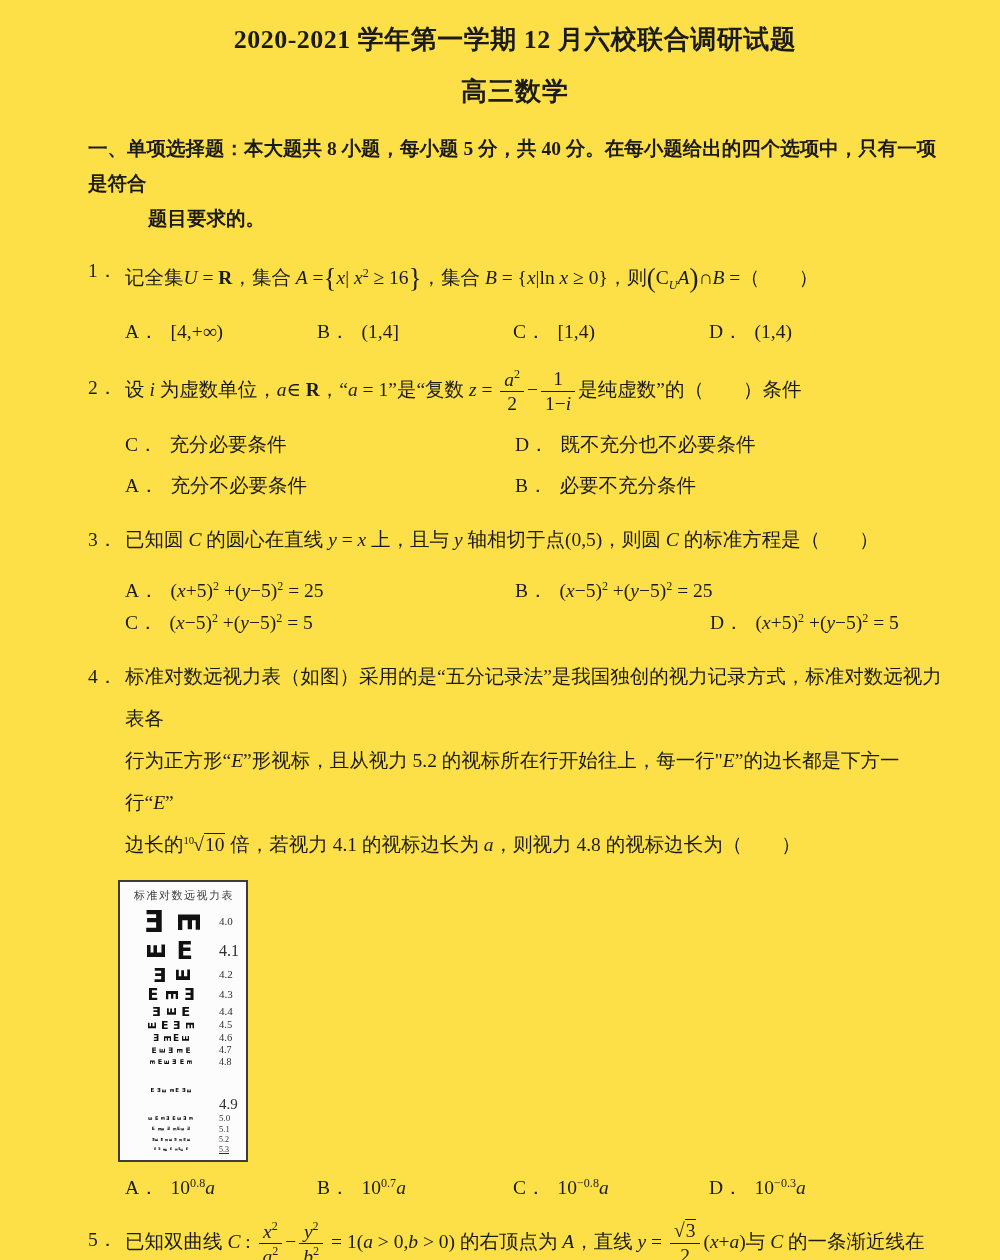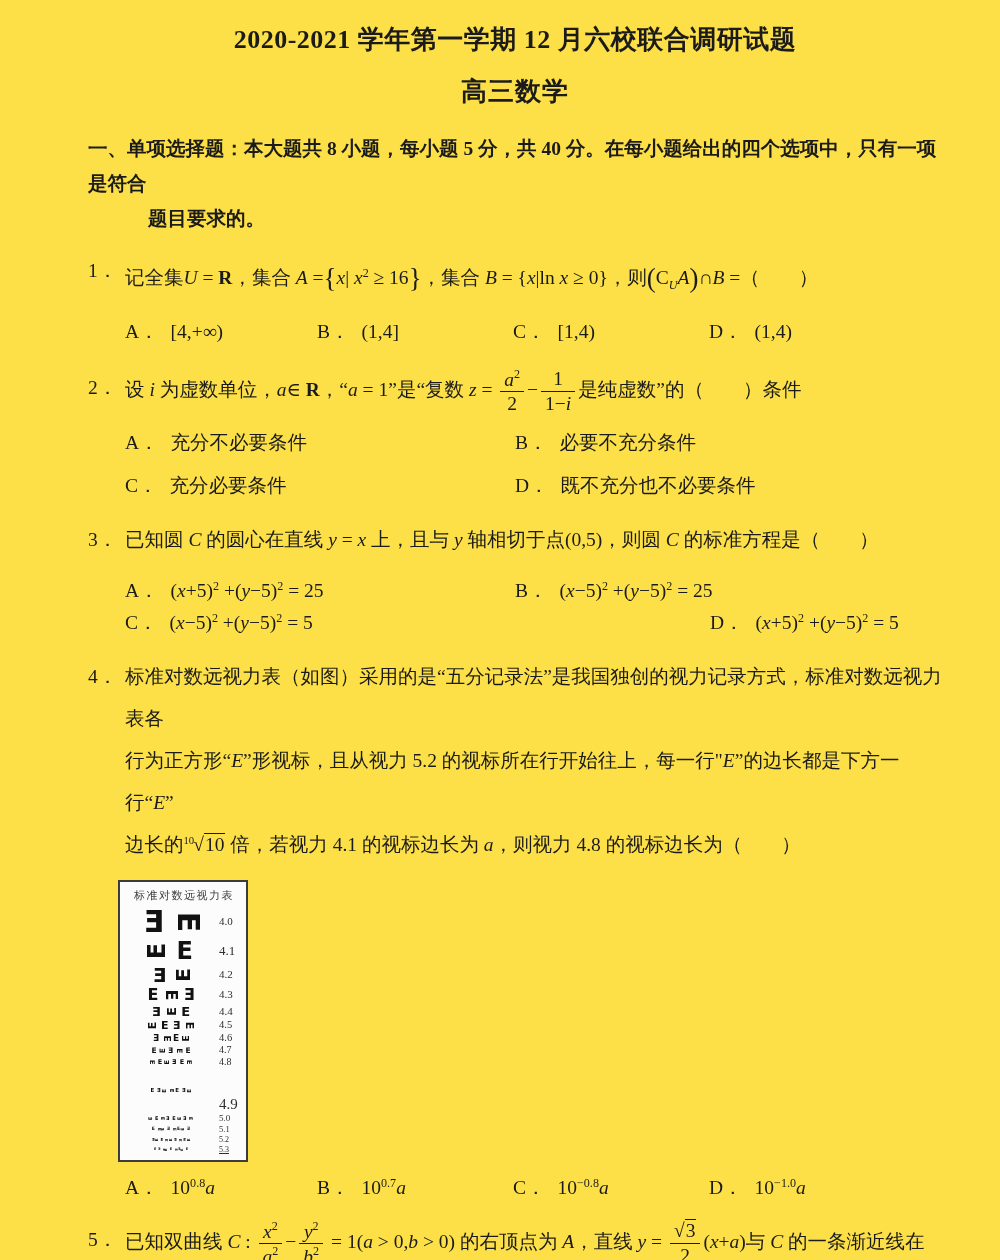--- a/index.html
+++ b/index.html
@@ -136,27 +136,27 @@
       <span class="opt"><span class="olab">C．</span><span>[1,4)</span></span>
       <span class="opt"><span class="olab">D．</span><span>(1,4)</span></span>
     </div>
   </div>
 
   <div class="q mt-q2">
     <div class="stem">
       <span class="qnum">2．</span>
       <span class="qbody">设 <i>i</i> 为虚数单位，<i>a</i>∈ <b>R</b>，“<i>a</i> = 1”是“复数 <i>z</i> = <span class="fr"><span class="nu"><i>a</i><sup>2</sup></span><span class="de">2</span></span>−<span class="fr"><span class="nu">1</span><span class="de">1−<i>i</i></span></span>是纯虚数”的（  ）条件</span>
     </div>
+    <div class="opts opts2 mt-o2b">
+      <span class="opt"><span class="olab">C．</span><span>充分必要条件</span></span>
+      <span class="opt"><span class="olab">D．</span><span>既不充分也不必要条件</span></span>
+    </div>
     <div class="opts opts2 mt-o2a">
       <span class="opt"><span class="olab">A．</span><span>充分不必要条件</span></span>
       <span class="opt"><span class="olab">B．</span><span>必要不充分条件</span></span>
-    </div>
-    <div class="opts opts2 mt-o2b">
-      <span class="opt"><span class="olab">C．</span><span>充分必要条件</span></span>
-      <span class="opt"><span class="olab">D．</span><span>既不充分也不必要条件</span></span>
     </div>
   </div>
 
   <div class="q mt-q3">
     <div class="stem">
       <span class="qnum">3．</span>
       <span class="qbody">已知圆 <i>C</i> 的圆心在直线 <i>y</i> = <i>x</i> 上，且与 <i>y</i> 轴相切于点(0,5)，则圆 <i>C</i> 的标准方程是（  ）</span>
     </div>
     <div class="opts opts2 mt-o3a">
       <span class="opt"><span class="olab">A．</span><span>(<i>x</i>+5)<sup>2</sup> +(<i>y</i>−5)<sup>2</sup> = 25</span></span>
@@ -186,21 +186,21 @@
               <span class="ec-e l">E</span>
               <span class="ec-e d">E</span>
             </span>
             <span class="ec-l" style="font-size: 11px;">4.0</span>
           </div>
           <div class="ec-row">
             <span class="ec-g" style="font-size: 24px;">
               <span class="ec-e u">E</span>
               <span class="ec-e r">E</span>
             </span>
-            <span class="ec-l" style="font-size: 13px;">4.1</span>
+            <span class="ec-l" style="font-size: 16px;">4.1</span>
           </div>
           <div class="ec-row">
             <span class="ec-g" style="font-size: 20px;">
               <span class="ec-e l">E</span>
               <span class="ec-e u">E</span>
             </span>
             <span class="ec-l" style="font-size: 11px;">4.2</span>
           </div>
           <div class="ec-row">
             <span class="ec-g" style="font-size: 16px;">
@@ -323,21 +323,21 @@
             </span>
             <span class="ec-l" style="font-size: 8px; text-decoration: underline;">5.3</span>
           </div>
         </div>
     </div>
 
     <div class="opts opts4 mt-o4">
       <span class="opt"><span class="olab">A．</span><span>10<sup>0.8</sup><i>a</i></span></span>
       <span class="opt"><span class="olab">B．</span><span>10<sup>0.7</sup><i>a</i></span></span>
       <span class="opt"><span class="olab">C．</span><span>10<sup>−0.8</sup><i>a</i></span></span>
-      <span class="opt"><span class="olab">D．</span><span>10<sup>−1.0</sup><i>a</i></span></span>
+      <span class="opt"><span class="olab">D．</span><span>10<sup>−0.3</sup><i>a</i></span></span>
     </div>
   </div>
 
   <div class="q mt-q5">
     <div class="stem">
       <span class="qnum">5．</span>
       <span class="qbody">已知双曲线 <i>C</i> : <span class="fr"><span class="nu"><i>x</i><sup>2</sup></span><span class="de"><i>a</i><sup>2</sup></span></span>−<span class="fr"><span class="nu"><i>y</i><sup>2</sup></span><span class="de"><i>b</i><sup>2</sup></span></span> = 1(<i>a</i> &gt; 0,<i>b</i> &gt; 0) 的右顶点为 <i>A</i>，直线 <i>y</i> = <span class="fr"><span class="nu">√<span class="ov">3</span></span><span class="de">2</span></span>(<i>x</i>+<i>a</i>)与 <i>C</i> 的一条渐近线在第一</span>
     </div>
   </div>
 

